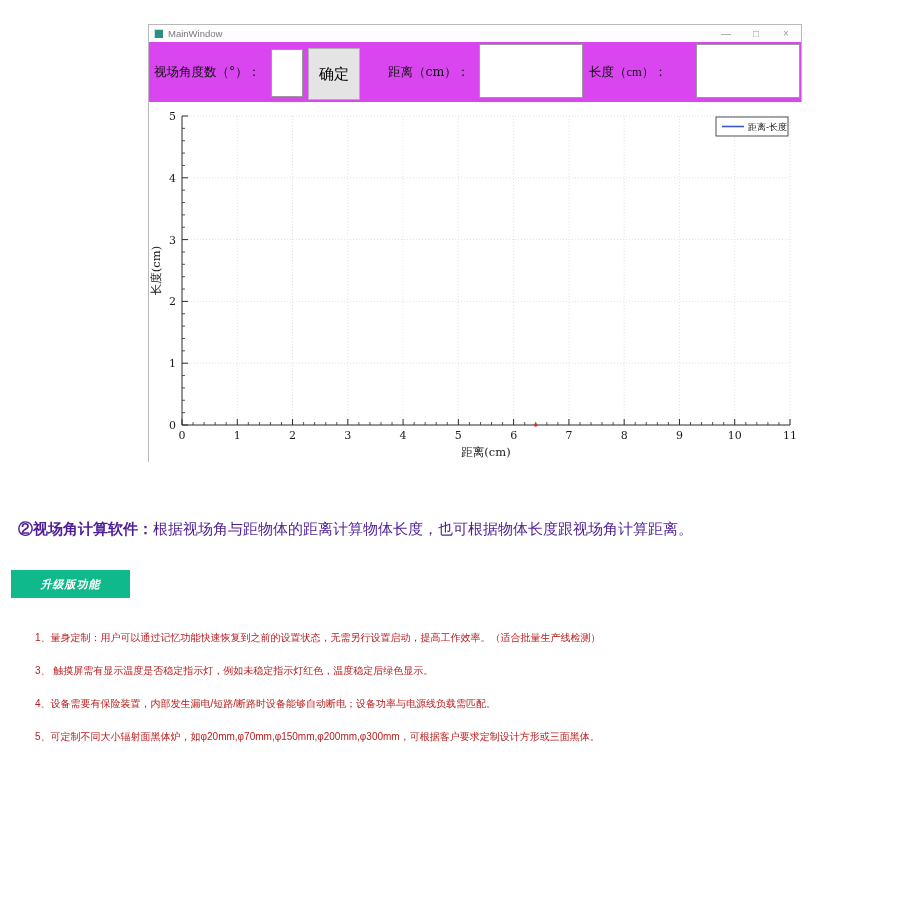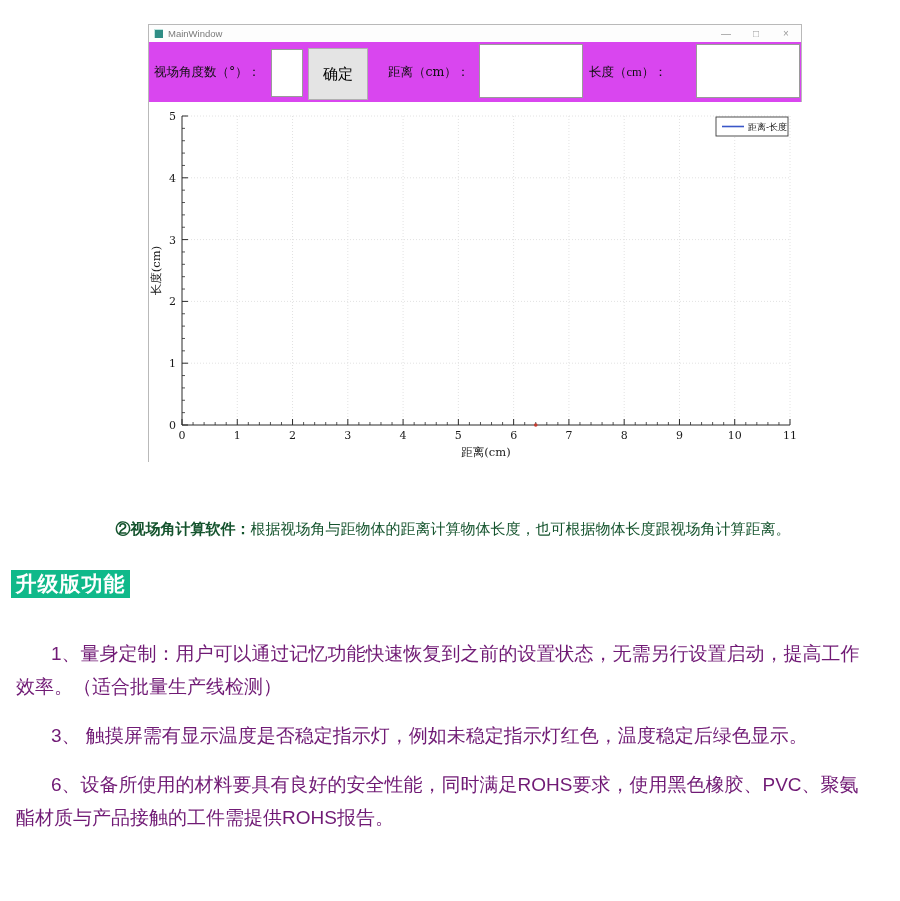--- a/index.html
+++ b/index.html
@@ -27,47 +27,47 @@
     font-family:"DejaVu Serif",serif;font-size:12.5px;color:#101010;
   }
   .tb-label{position:absolute;top:50%;transform:translateY(-50%);white-space:nowrap;}
   .tb-input{
     position:absolute;border:1px solid #9a9a9a;background:#fff;
     box-sizing:border-box;font-size:13px;padding:2px;outline:none;
     font-family:"DejaVu Serif",serif;
   }
   #fov-input{left:122px;top:7px;width:32px;height:48px;}
   #confirm-button{
-    position:absolute;left:159px;top:6px;width:60px;height:52px;
+    position:absolute;left:159px;top:6px;width:52px;height:52px;
     background:#e4e4e4;border:1px solid #b0b0b0;font-size:15px;
     font-family:"DejaVu Serif",serif;color:#000;cursor:default;
   }
   #label-fov{left:5px;}
   #label-distance{left:239px;}
   #label-length{left:440px;font-family:Liberation Serif, serif;}
   #distance-input{left:330px;top:2px;width:104px;height:54px;}
   #length-input{left:547px;top:2px;width:104px;height:54px;}
   .chart{
     position:absolute;left:0;top:77px;width:654px;height:361px;background:#fff;
   }
   .chart svg{position:absolute;left:0;top:0;}
   
   .caption{
     position:absolute;left:18px;top:503px;width:870px;
-    font-size:15px;line-height:22px;color:#14532d;text-align:center;
+    font-size:15px;line-height:22px;color:#4c1d95;
   }
   .caption b{font-weight:bold;}
   .badge{
     position:absolute;left:11px;top:570px;width:119px;height:28px;
-    color:#fff;font-size:21px;font-weight:bold;letter-spacing:1px;
-    display:flex;align-items:center;justify-content:center;
+    color:#fff;font-size:11px;font-weight:bold;letter-spacing:1px;
+    display:flex;align-items:center;justify-content:center;font-style:italic;
   }
   .features{position:absolute;left:0;top:621px;width:888px;}
   .feat{
-    margin:16px;font-size:19px;line-height:33px;text-indent:35px;color:#701a75;
+    margin:0;font-size:10px;line-height:33px;text-indent:35px;color:#b91c1c;
   }
 </style>
 </head>
 <body>
 
 <div class="window">
   <div class="titlebar">
     <span class="app-icon"></span>
     <span>MainWindow</span>
     <span class="controls">
@@ -219,14 +219,15 @@
     </div>
 </div>
 
 <p class="caption"><b>②视场角计算软件：</b><span>根据视场角与距物体的距离计算物体长度，也可根据物体长度跟视场角计算距离。</span></p>
 
 <div class="badge" id="section-badge" style="background: rgb(16, 185, 138);">升级版功能</div>
 
 <div class="features" id="feature-list">
     <p class="feat">1、量身定制：用户可以通过记忆功能快速恢复到之前的设置状态，无需另行设置启动，提高工作效率。（适合批量生产线检测）</p>
     <p class="feat">3、 触摸屏需有显示温度是否稳定指示灯，例如未稳定指示灯红色，温度稳定后绿色显示。</p>
-    <p class="feat">6、设备所使用的材料要具有良好的安全性能，同时满足ROHS要求，使用黑色橡胶、PVC、聚氨酯材质与产品接触的工件需提供ROHS报告。</p>
+    <p class="feat">4、设备需要有保险装置，内部发生漏电/短路/断路时设备能够自动断电；设备功率与电源线负载需匹配。</p>
+    <p class="feat">5、可定制不同大小辐射面黑体炉，如φ20mm,φ70mm,φ150mm,φ200mm,φ300mm，可根据客户要求定制设计方形或三面黑体。</p>
   </div>
 
 </body></html>

